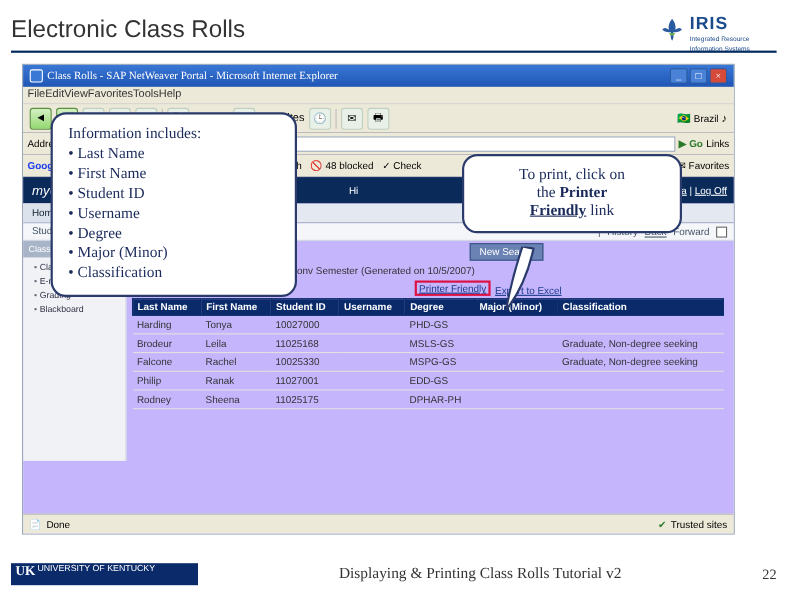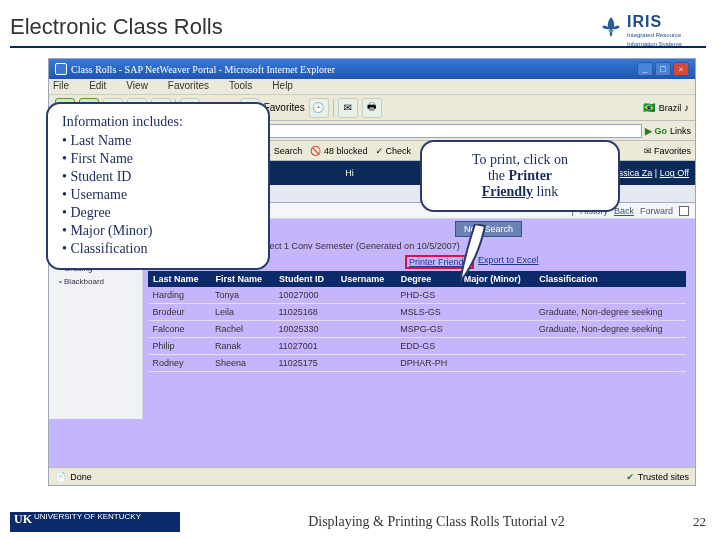--- a/index.html
+++ b/index.html
@@ -5,27 +5,27 @@
 *{margin:0;padding:0;box-sizing:border-box}
 body{font-family:Arial,Helvetica,sans-serif;width:720px;height:540px;background:#fff;position:relative;overflow:hidden}
 .slide{width:716px;height:540px;position:relative}
 .title-bar{position:absolute;top:8px;left:10px;right:10px;height:40px;border-bottom:2px solid #002b5c}
 .title{font-family:Verdana,Arial;font-size:22px;color:#333;padding-top:6px}
 .iris-logo{position:absolute;right:14px;top:6px;width:94px;height:32px;display:flex;gap:3px}
 .iris-mark{width:26px;height:26px;position:relative}
 .iris-mark svg{width:26px;height:26px}
 .iris-text{font-size:9px;line-height:1;color:#1a4a8a}
 .iris-text b{font-size:16px;display:block;color:#1a4a8a;letter-spacing:1px}
-.browser{position:absolute;top:58px;left:48px;width:648px;height:428px;border:1px solid #9ca8b8;background:#fff}
+.browser{position:absolute;top:58px;left:20px;width:648px;height:428px;border:1px solid #9ca8b8;background:#fff}
 .win-title{height:20px;background:linear-gradient(#3a78d6,#1f55b5);color:#fff;font-size:10px;padding:3px 6px;display:flex;align-items:center;gap:4px;font-family:Tahoma}
 .win-title .ie-icon{width:12px;height:12px;background:#3a78d6;border:1px solid #fff;border-radius:2px}
 .win-ctrls{margin-left:auto;display:flex;gap:2px}
 .win-btn{width:16px;height:14px;background:#4a82d8;border:1px solid #2a5aa0;border-radius:2px;display:flex;align-items:center;justify-content:center;font-size:9px;color:#fff}
 .win-btn.cl{background:#d64a3a}
-.menubar{height:16px;background:#ece9d8;font-size:10px;padding:1px 4px;color:#333;display:flex;gap:20px;border-bottom:1px solid #ccc}
+.menubar{height:16px;background:#ece9d8;font-size:10px;padding:1px 4px;color:#333;display:flex;gap:0;border-bottom:1px solid #ccc}
 .toolbar{height:26px;background:#ece9d8;border-bottom:1px solid #bbb;display:flex;align-items:center;gap:4px;padding:0 6px;font-size:10px}
 .tbtn{width:20px;height:20px;border-radius:3px;background:#e8f0e8;border:1px solid #c0d0c0;display:flex;align-items:center;justify-content:center}
 .tbtn.nav{background:linear-gradient(#d4f0c4,#94d870);border-color:#5a9040}
 .addr{height:20px;background:#ece9d8;display:flex;align-items:center;font-size:9px;padding:0 4px;gap:3px;border-bottom:1px solid #bbb}
 .addr input{flex:1;height:14px;font-size:9px;border:1px solid #9ca8b8;padding:0 3px;background:#fff}
 .addr .go{color:#2a7a2a;font-weight:bold}
 .gbar{height:20px;background:#ece9d8;display:flex;align-items:center;font-size:9px;padding:0 4px;gap:8px;border-bottom:1px solid #bbb}
 .gbar input{width:160px;height:14px;font-size:9px;border:1px solid #9ca8b8}
 .content{position:relative;height:324px;background:#c4b5fd;overflow:hidden}
 .myuk{position:absolute;left:0;top:0;width:648px}
@@ -38,21 +38,21 @@
 .subnav{height:16px;background:#f4f6fa;font-size:9px;padding:2px 8px;color:#456;border-bottom:1px solid #d0d6e0;display:flex;gap:8px}
 .subnav .r{margin-left:auto;display:flex;gap:6px;align-items:center}
 .side{position:absolute;left:0;top:58px;width:94px;height:200px;background:#f0f2f6;border-right:1px solid #d0d6e0;font-size:8px}
 .side-h{background:#a8b4c8;color:#fff;padding:3px 5px;font-size:8px}
 .side ul{list-style:none;padding:2px 0}
 .side li{padding:2px 4px 2px 10px;color:#334}
 .side li:before{content:"• ";color:#667}
 .main{position:absolute;left:96px;top:60px;right:0}
 .new-srch{display:inline-block;background:#6a82b4;color:#fff;font-size:9px;padding:2px 8px;border:1px solid #3a5286;position:absolute;left:310px;top:0}
 .caption{font-size:9px;color:#333;position:absolute;left:3px;top:20px}
-.links{position:absolute;left:260px;top:34px;font-size:9px;display:flex;gap:4px;align-items:flex-start}
+.links{position:absolute;left:260px;top:34px;font-size:9px;display:flex;gap:4px;align-items:flex-end}
 .links a{color:#1a3a8a;text-decoration:underline}
 .links .box{border:2px solid #d14;padding:0 2px}
 .tbl{position:absolute;left:3px;top:50px;border-collapse:collapse;font-size:9px;width:538px}
 .tbl th{background:#0a2a6a;color:#fff;font-weight:bold;text-align:left;padding:2px 4px;border:1px solid #0a2a6a}
 .tbl td{padding:3px 4px;border-bottom:1px solid #e0e0e0;color:#333}
 .status{position:absolute;bottom:0;left:0;right:0;height:18px;background:#ece9d8;border-top:1px solid #bbb;font-size:9px;padding:2px 6px;display:flex;align-items:center;gap:4px}
 .status .r{margin-left:auto;display:flex;gap:4px;align-items:center}
 .callout{position:absolute;background:#fff;border:2px solid #2a3a6a;border-radius:14px;padding:10px 14px;font-family:Verdana;font-size:14px;color:#1a2a5a;z-index:10}
 .callout.c1{top:102px;left:46px;width:224px}
 .callout.c1 .hd{font-weight:normal}

